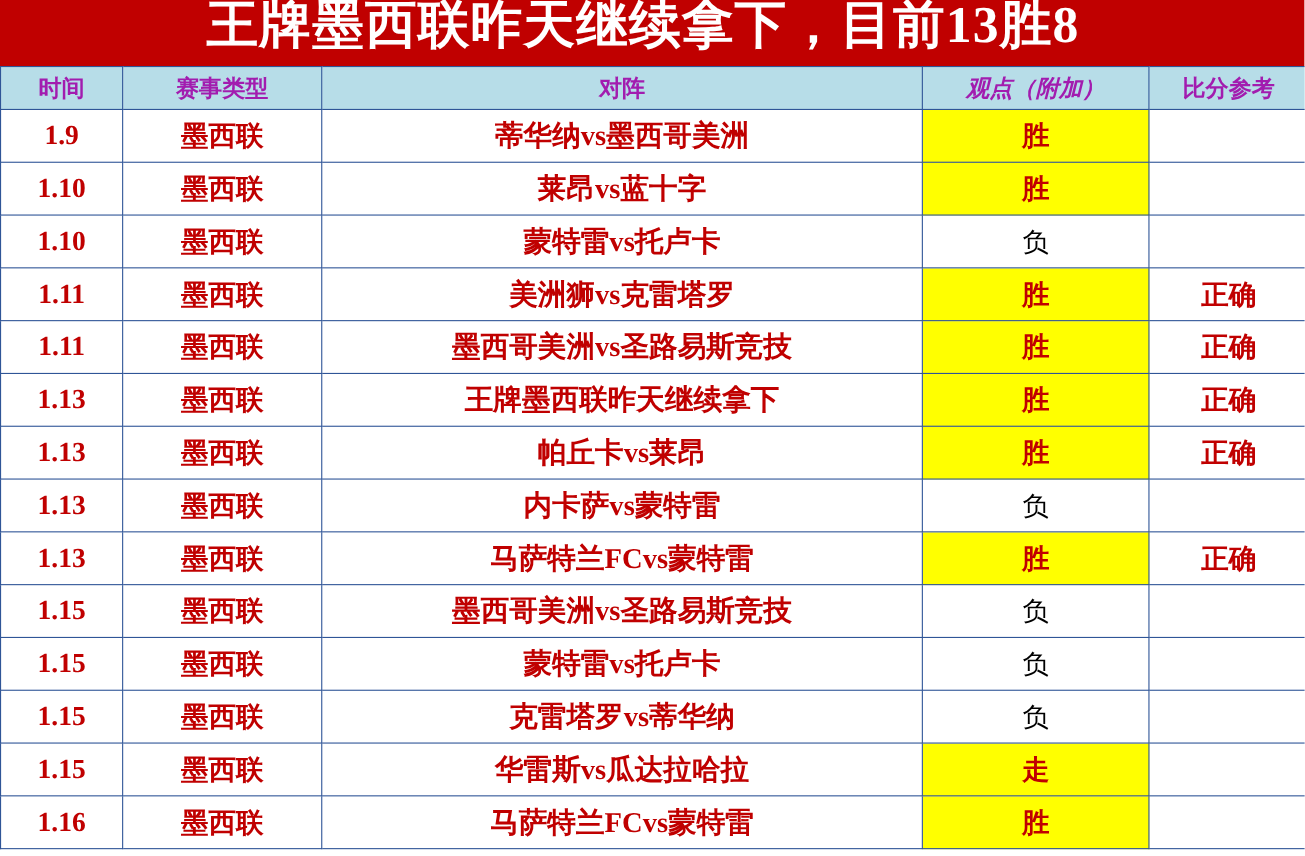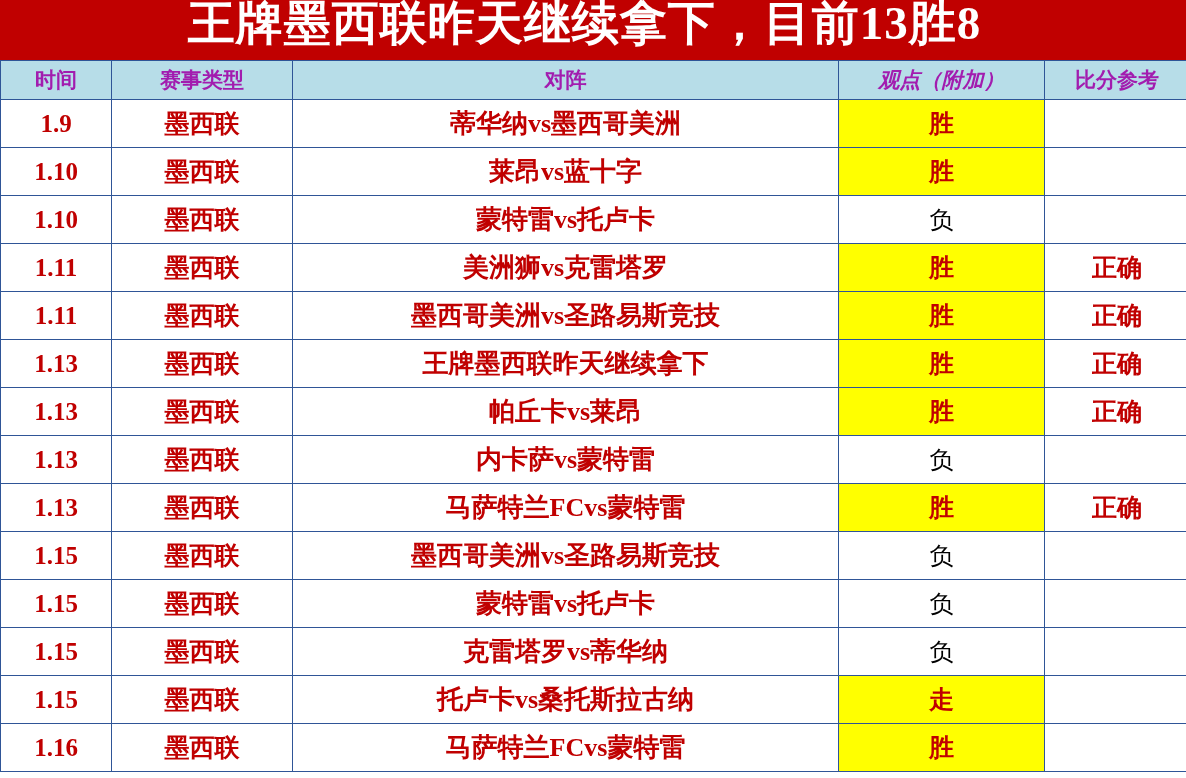--- a/index.html
+++ b/index.html
@@ -191,21 +191,21 @@
         <tr>
           <td class="col-time">1.15</td>
           <td class="col-league">墨西联</td>
           <td class="col-match">克雷塔罗vs蒂华纳</td>
           <td class="col-view plain">负</td>
           <td class="col-score"></td>
         </tr>
         <tr>
           <td class="col-time">1.15</td>
           <td class="col-league">墨西联</td>
-          <td class="col-match">托卢卡vs桑托斯拉古纳</td>
+          <td class="col-match">华雷斯vs瓜达拉哈拉</td>
           <td class="col-view hl">走</td>
           <td class="col-score"></td>
         </tr>
         <tr>
           <td class="col-time">1.16</td>
           <td class="col-league">墨西联</td>
           <td class="col-match">马萨特兰FCvs蒙特雷</td>
           <td class="col-view hl">胜</td>
           <td class="col-score"></td>
         </tr>

